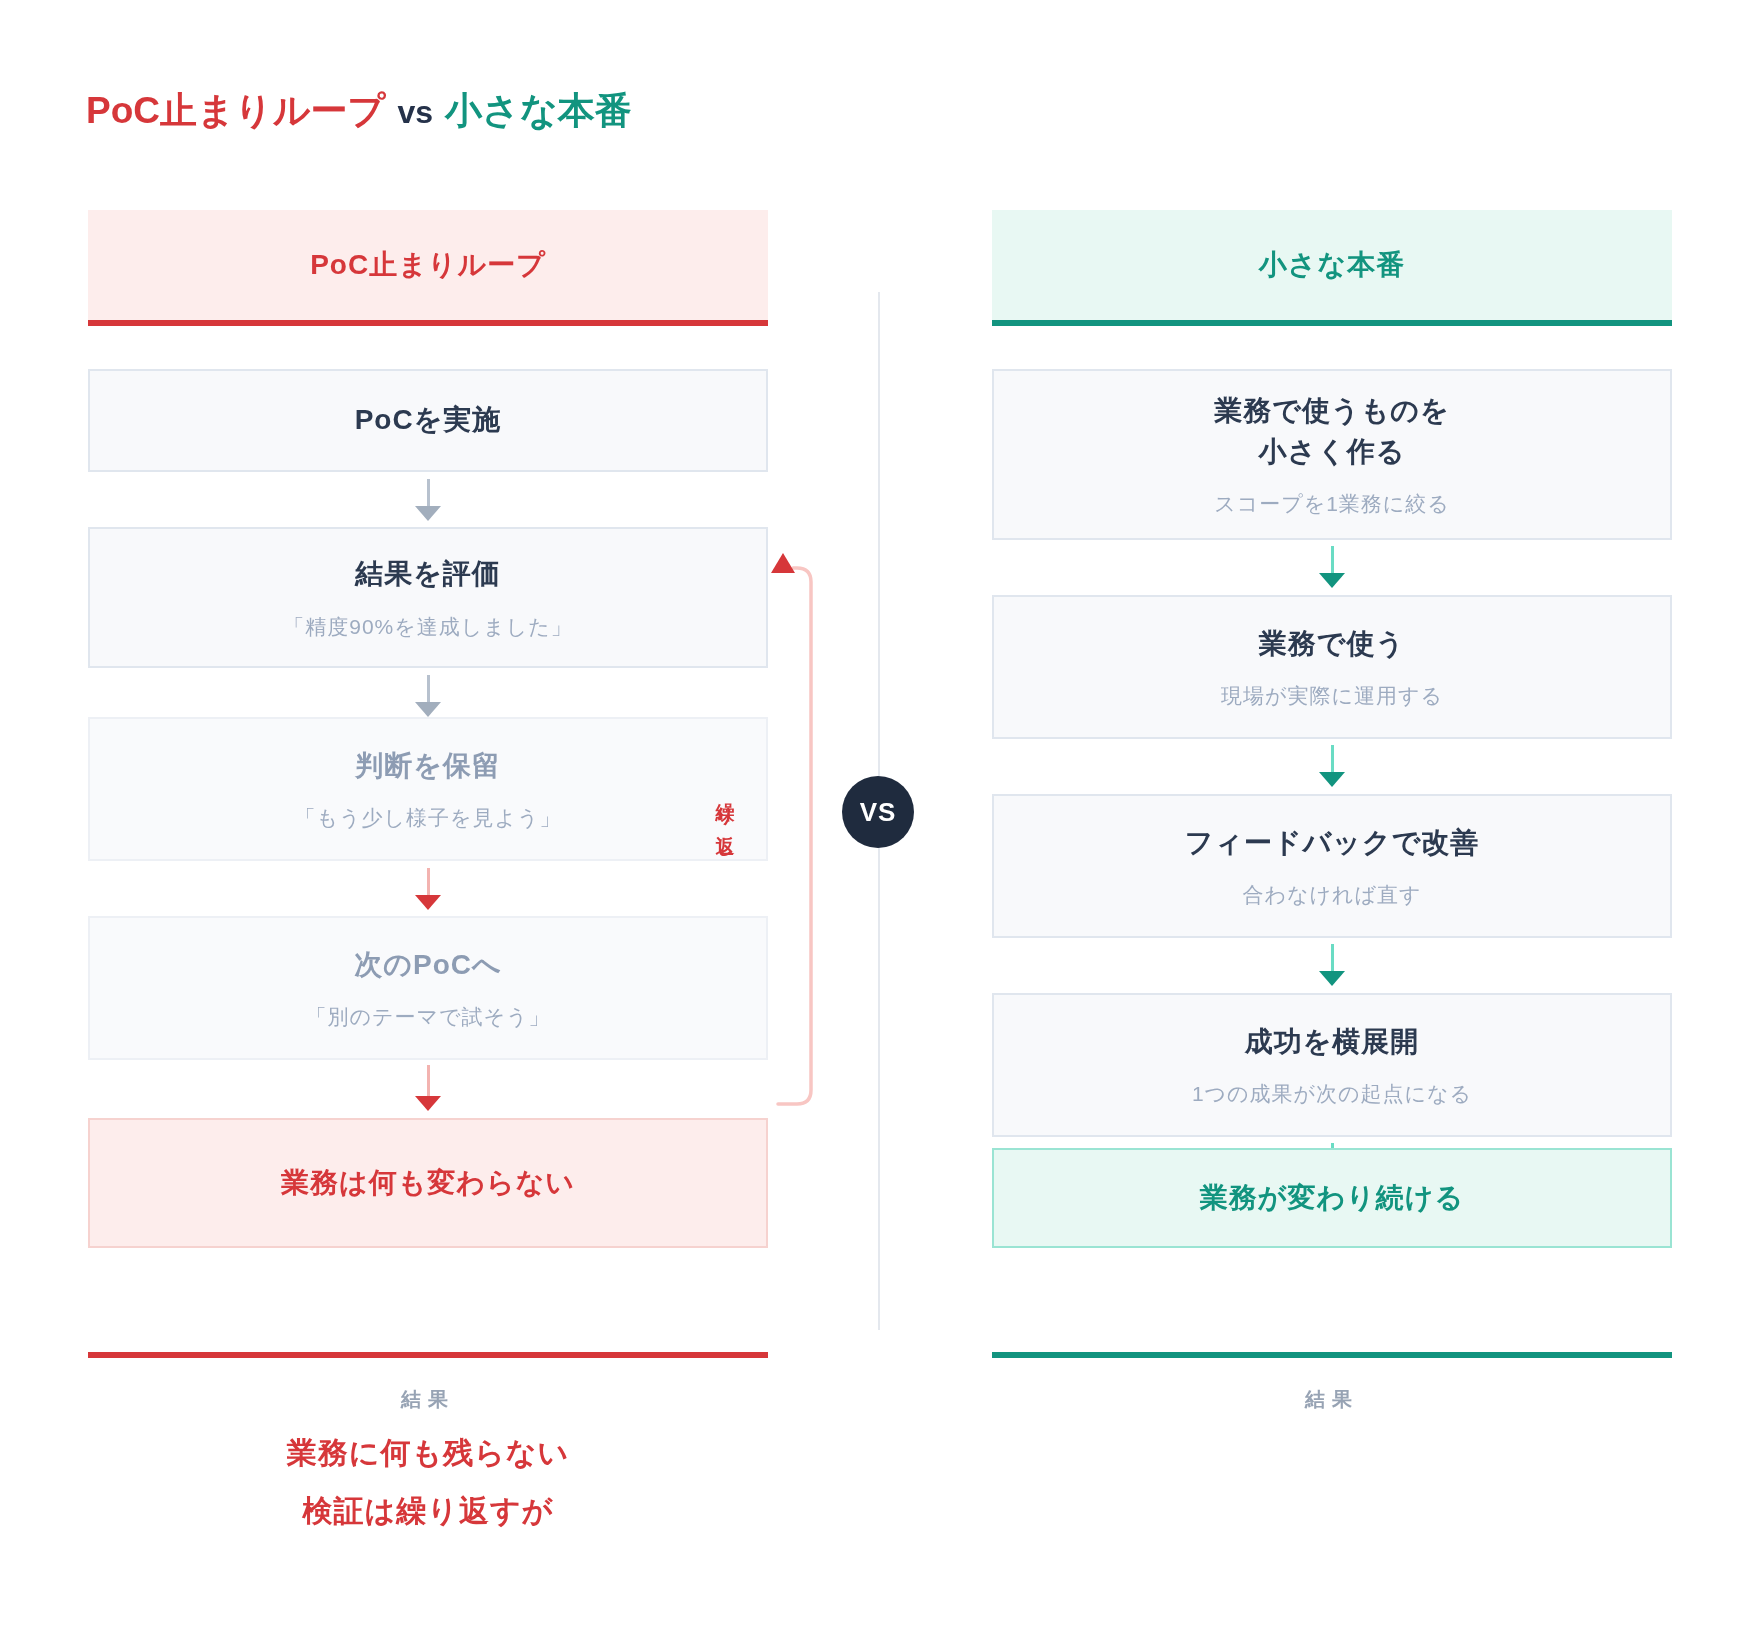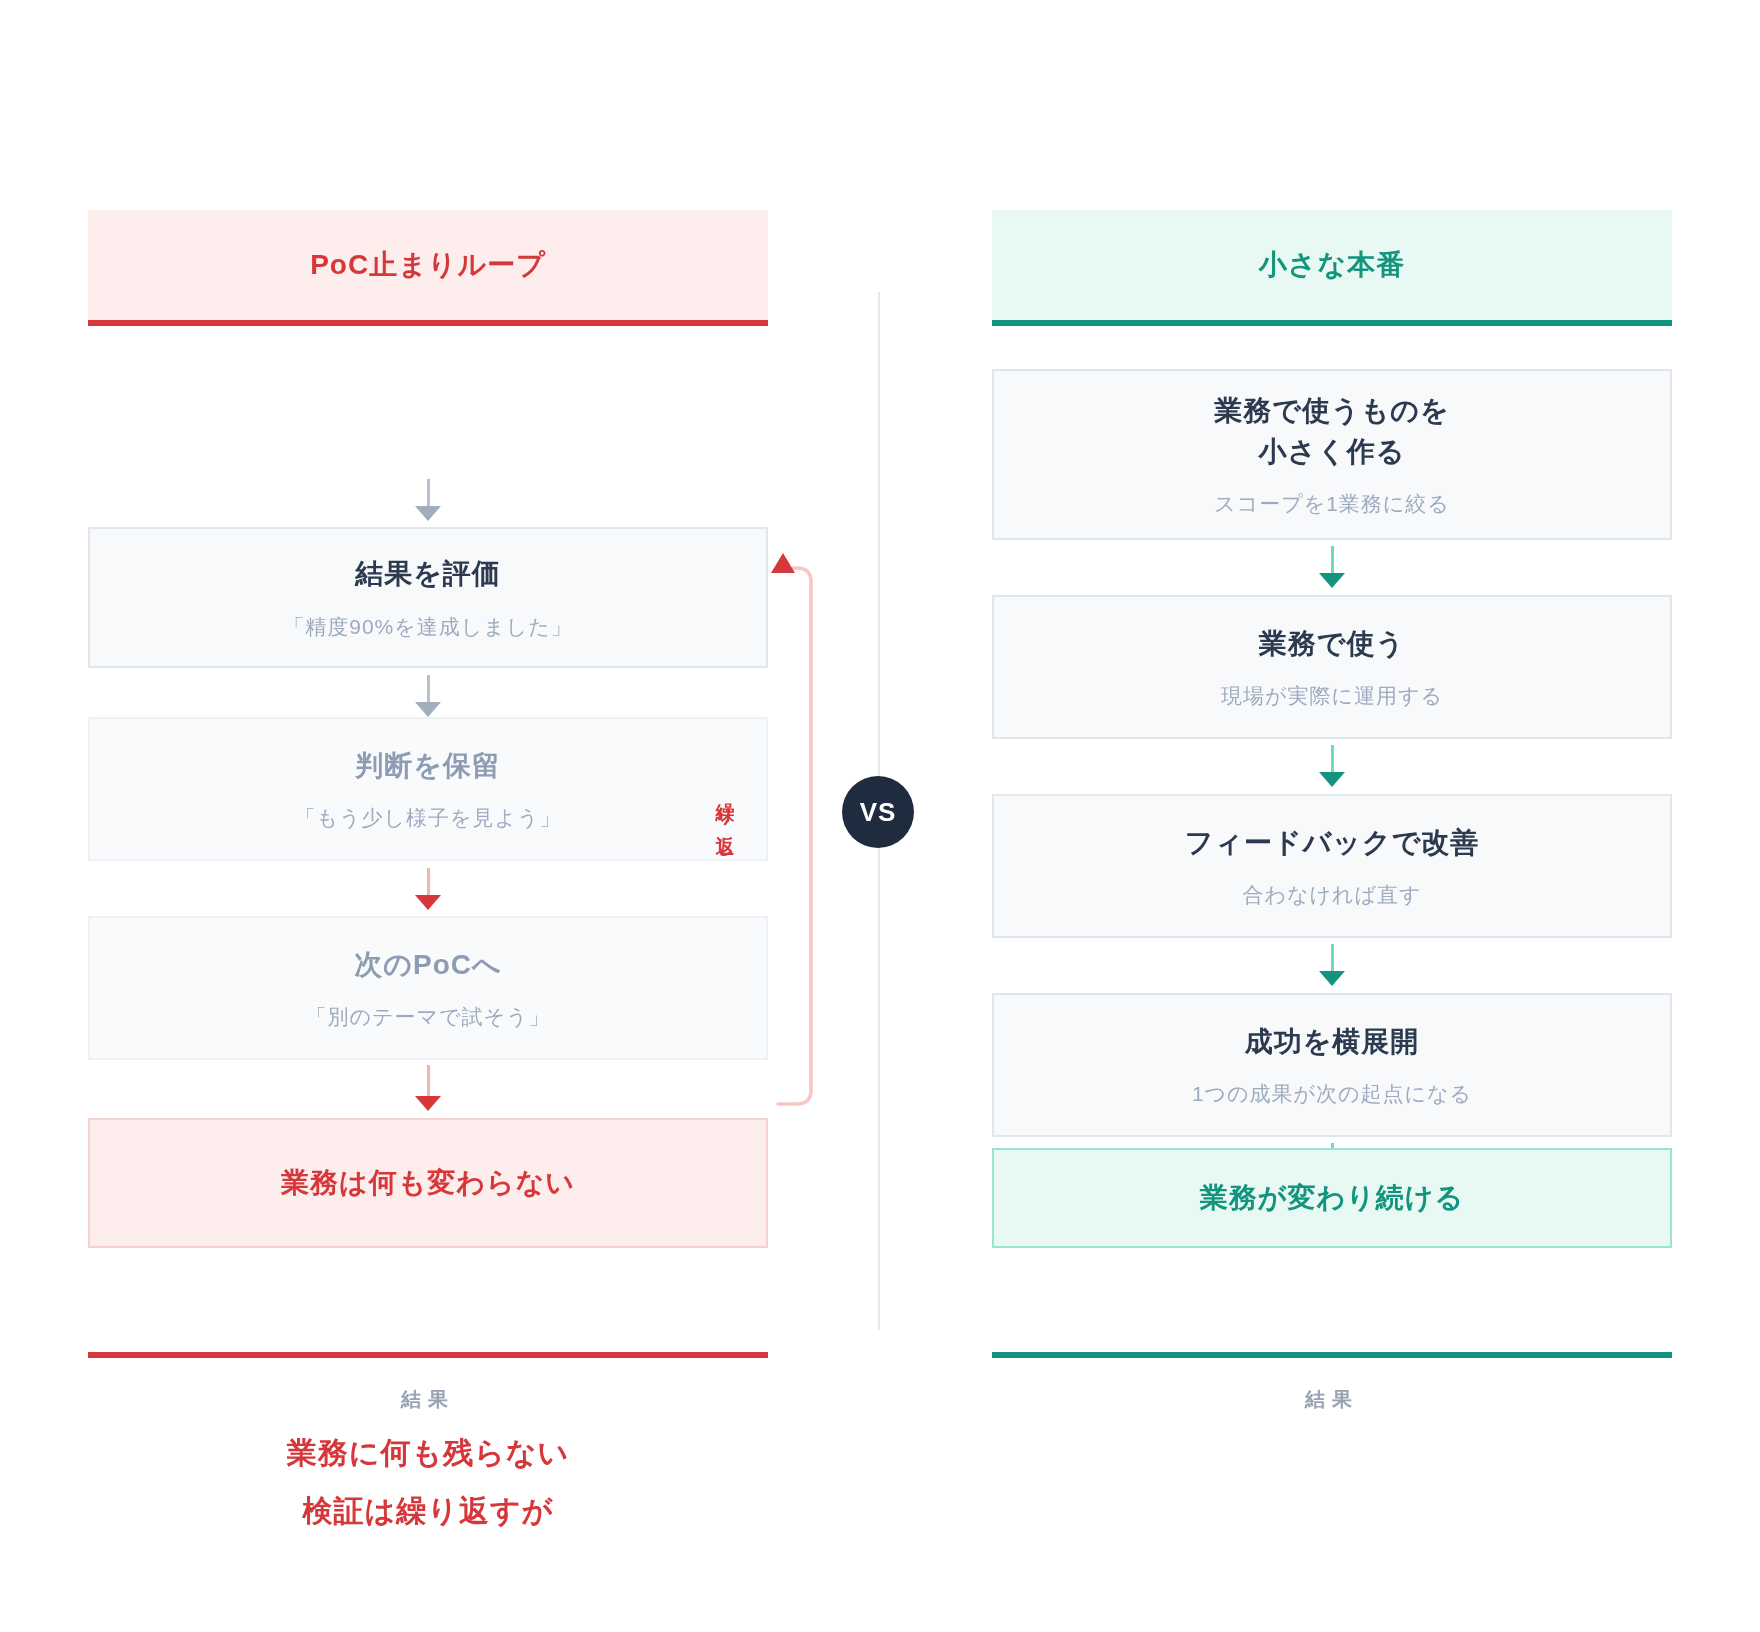--- a/index.html
+++ b/index.html
@@ -101,26 +101,32 @@
   #ra1{left:1317px;top:546px;height:42px;}
   #ra2{left:1317px;top:745px;height:42px;}
   #ra3{left:1317px;top:944px;height:42px;}
   #ra4{left:1317px;top:1143px;height:42px;}
 </style>
 </head>
 <body>
 
 <div class="canvas">
 
+  <div class="page-title">
+    <span class="t-red">PoC止まりループ</span><span class="t-vs">vs</span><span class="t-teal">小さな本番</span>
+  </div>
 
   <div class="vdivider"></div>
   <div class="vs-badge">VS</div>
 
   <div id="lh" class="box header-box header-left">PoC止まりループ</div>
 
+  <div id="l1" class="box step">
+    <div class="title">PoCを実施</div>
+  </div>
 
   <div id="la1" class="arrow gray">
       <span class="stem"></span>
       <span class="head"></span>
     </div>
 
   <div id="l2" class="box step">
     <div class="title">結果を評価</div>
     <div class="sub">「精度90%を達成しました」</div>
   </div>

